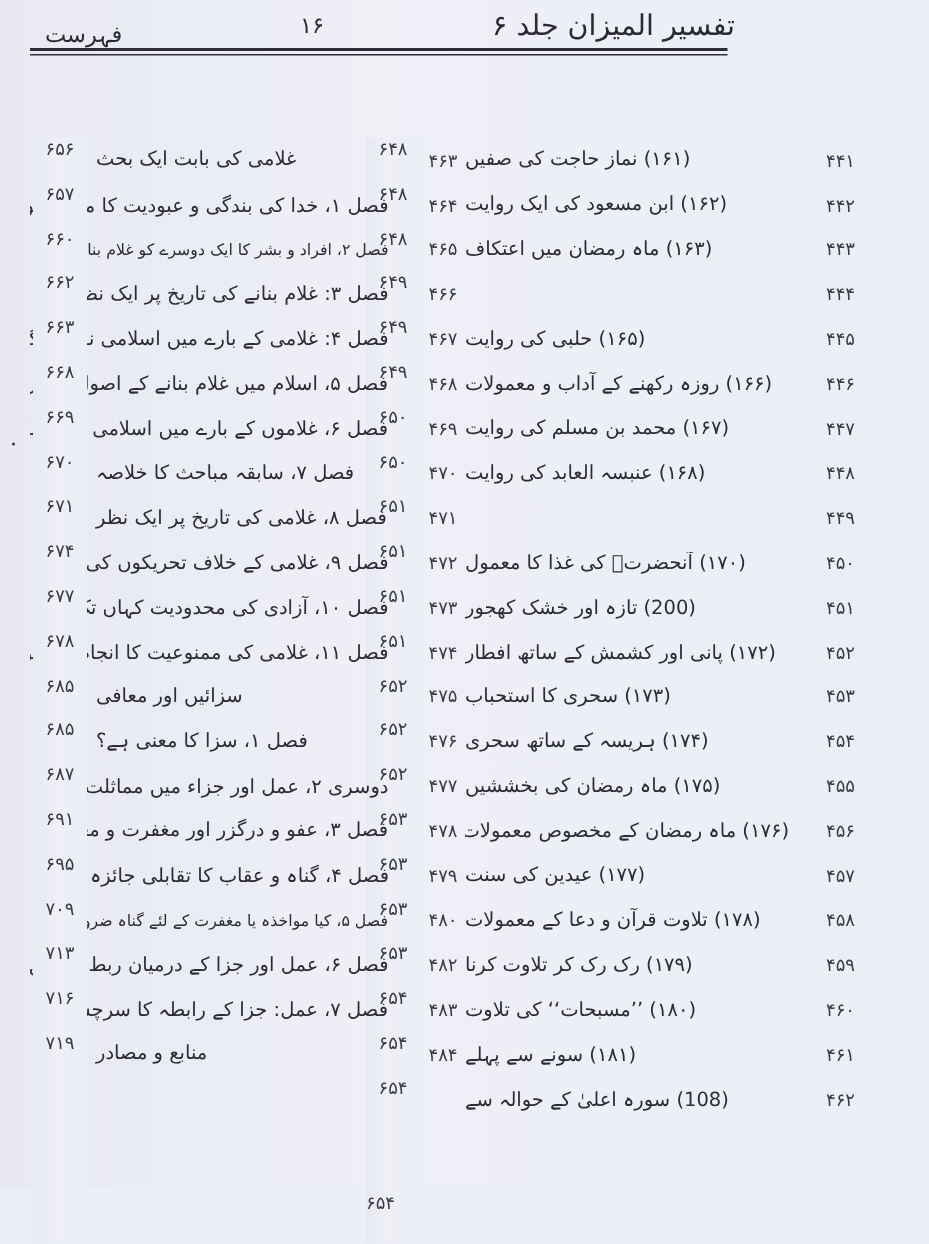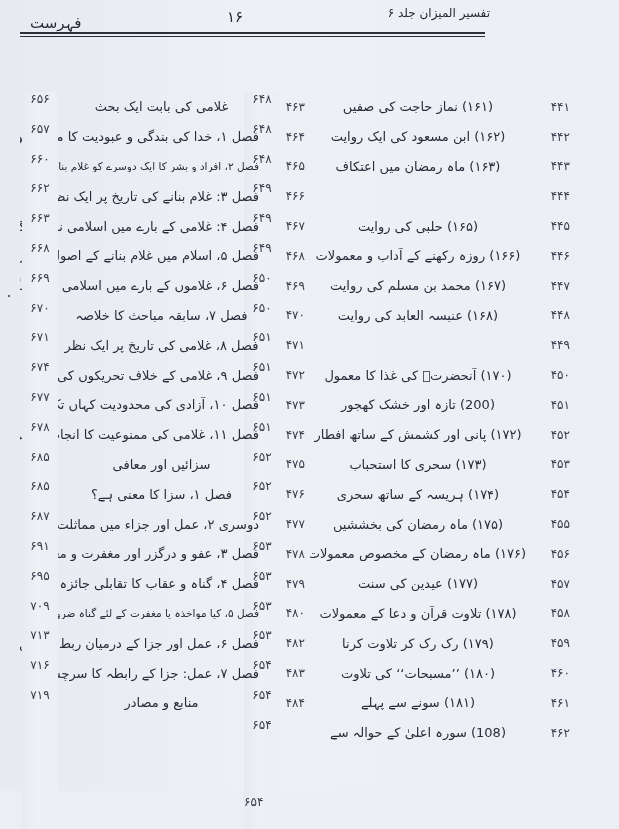--- a/index.html
+++ b/index.html
@@ -12,26 +12,26 @@
     }
     .page {
       position: absolute; left: 0; top: 0; width: 619px; height: 791px;
       background: linear-gradient(90deg, #e8e9f1 0%, #eef0f6 40%, #eceef5 100%);
     }
     .header {
       position: absolute; left: 10px; top: 0; width: 465px; height: 75px;
     }
     .hdr-book {
       position: absolute; right: -15px; top: 6px;
-      font-size: 12px; direction: rtl; white-space: nowrap;
+      font-size: 19px; direction: rtl; white-space: nowrap;
       color: #2a2a36;
     }
     .hdr-page {
       position: absolute; left: 190px; top: 8px;
-      font-size: 15px; color: #2a2a36; margin-left: 27px;
+      font-size: 15px; color: #2a2a36;
     }
     .hdr-section {
       position: absolute; left: 20px; top: 14px;
       font-size: 15px; direction: rtl; color: #2a2a36;
     }
     .rule {
       position: absolute; left: 10px; top: 32px; width: 465px;
     }
     .rule div { height: 1px; background: #2e2e3a; margin-bottom: 2px; }
     .rule div.thick { height: 2px; }
@@ -47,21 +47,21 @@
       direction: rtl;
       font-size: 13px;
       white-space: nowrap;
     }
     .num {
       font-family: "DejaVu Sans", sans-serif;
       color: #3a3a4a; font-size: 12px;
       display: inline-block;
     }
     .row .entry { width: 38px; }
-    .row .title { flex: 1; text-align: center; padding-right: 6px; overflow: hidden; }
+    .row .title { flex: 1; text-align: left; padding-right: 6px; overflow: hidden; }
     .col-right .row .page { position: absolute; left: -66px; width: 36px; text-align: center; direction: ltr; }
     .col-left .row .page { position: absolute; left: 2px; width: 36px; text-align: center; direction: ltr; }
     .col-left .row .title { padding-right: 8px; padding-left: 44px; }
     .small { font-size: 10.5px; }
     .extra-page { position: absolute; left: 244px; top: 795px; font-size: 12px; color: #3a3a4a; }
     .dot { position: absolute; left: 8px; top: 295px; width: 2px; height: 2px; background: #333; border-radius: 1px; }
   </style>
 </head>
 <body>
 

